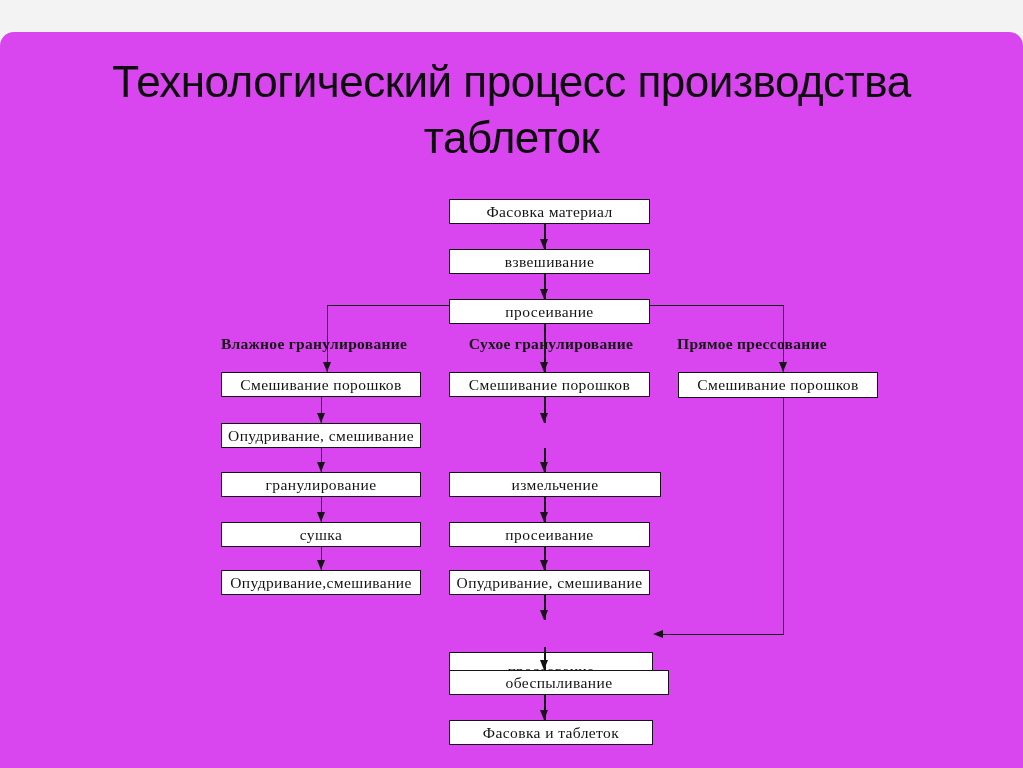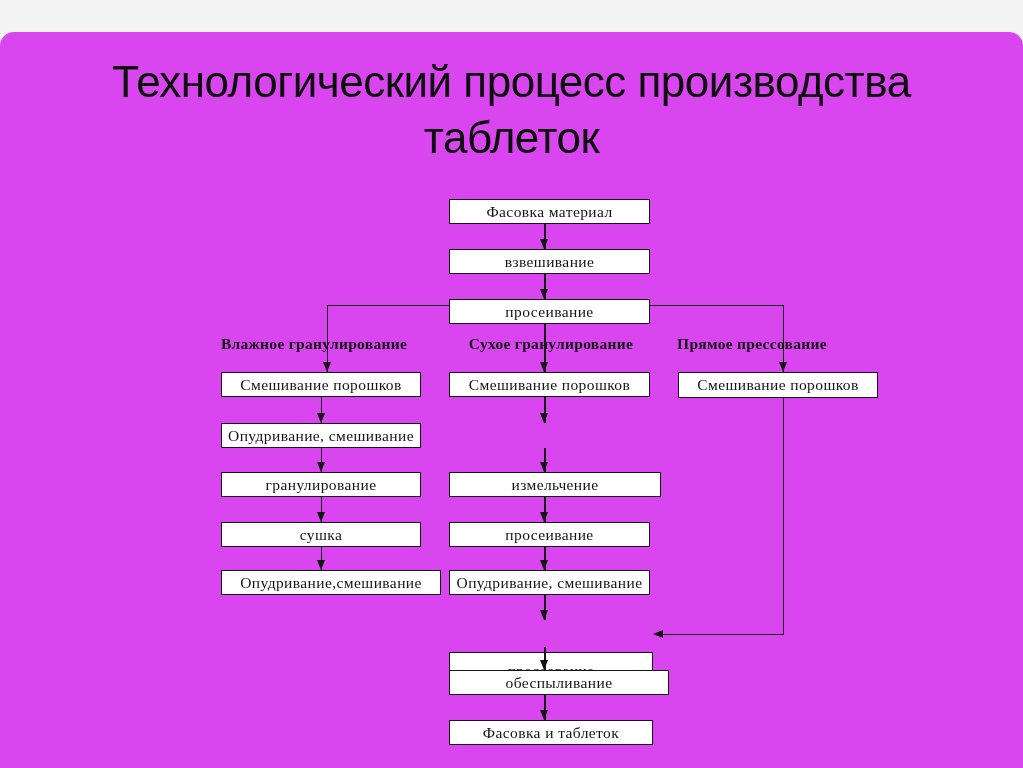--- a/index.html
+++ b/index.html
@@ -72,21 +72,21 @@
   <div class="box" style="left:449px;top:267px;width:201px;height:25px">просеивание</div>
 
   <div class="blabel" style="left:214px;top:303px;width:200px">Влажное гранулирование</div>
   <div class="blabel" style="left:451px;top:303px;width:200px">Сухое гранулирование</div>
   <div class="blabel" style="left:652px;top:303px;width:200px">Прямое прессование</div>
 
   <div class="box" style="left:221px;top:340px;width:200px;height:25px">Смешивание порошков</div>
   <div class="box" style="left:221px;top:391px;width:200px;height:25px">Опудривание, смешивание</div>
   <div class="box" style="left:221px;top:440px;width:200px;height:25px">гранулирование</div>
   <div class="box" style="left:221px;top:490px;width:200px;height:25px">сушка</div>
-  <div class="box" style="left:221px;top:538px;width:220px;height:25px">Опудривание,смешивание</div>
+  <div class="box" style="left:221px;top:538px;width:200px;height:25px">Опудривание,смешивание</div>
 
   <div class="box" style="left:449px;top:340px;width:201px;height:25px">Смешивание порошков</div>
   <div class="box" style="left:449px;top:440px;width:212px;height:25px">измельчение</div>
   <div class="box" style="left:449px;top:490px;width:201px;height:25px">просеивание</div>
   <div class="box" style="left:449px;top:538px;width:201px;height:25px">Опудривание, смешивание</div>
 
   <div class="box" style="left:678px;top:340px;width:200px;height:26px">Смешивание порошков</div>
 
   <div class="box" style="left:449px;top:620px;width:204px;height:38px">прессование</div>
   <div class="box" style="left:449px;top:638px;width:220px;height:25px">обеспыливание</div>

